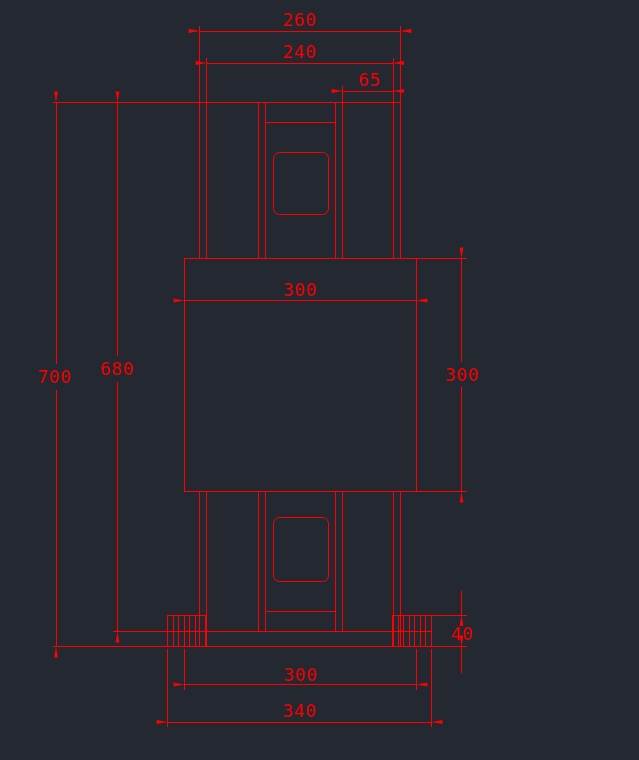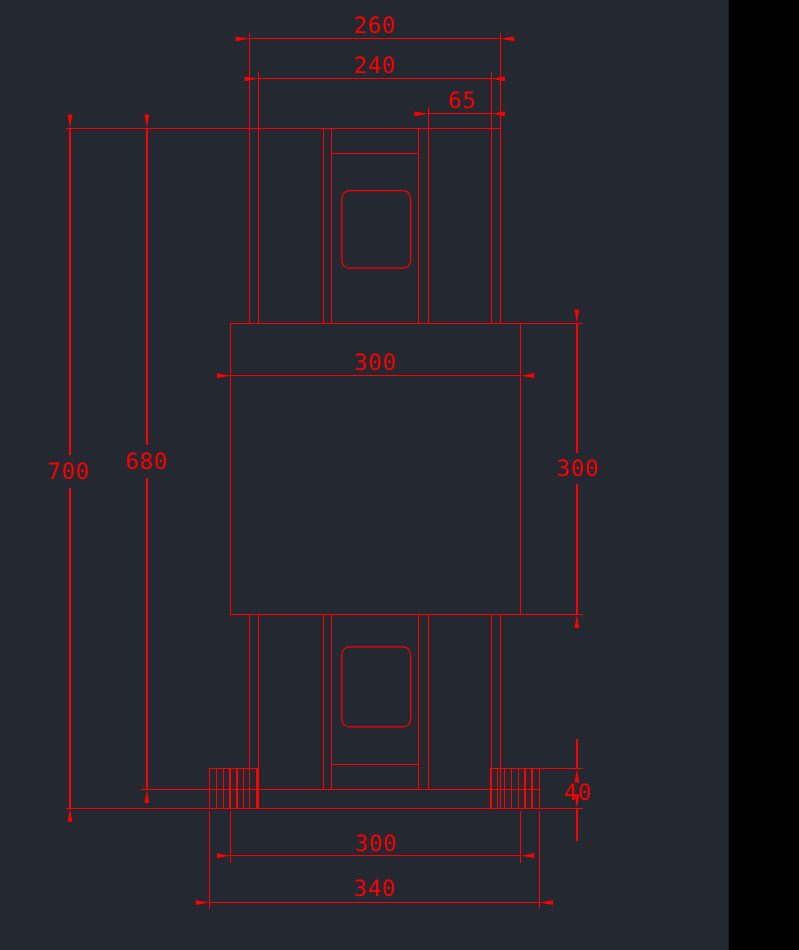--- a/index.html
+++ b/index.html
@@ -1,19 +1,19 @@
 <!DOCTYPE html>
 <html style="--bg: #232831; --line: #ff0000;"><head>
 <meta charset="utf-8">
 <style>
   :root { --bg: #232831; --line: #ff0000; }
   html,body { margin:0; padding:0; background:#000; }
   .canvas {
     position: relative;
-    width: 583px; height: 760px;
+    width: 639px; height: 760px;
     background: var(--bg);
     overflow: hidden;
     font-family: "DejaVu Sans Mono", "Liberation Mono", monospace;
   }
   svg { display:block; }
   svg line, svg rect, svg path.geo {
     stroke: var(--line);
     stroke-width: 1;
     fill: none;
     shape-rendering: crispEdges;

